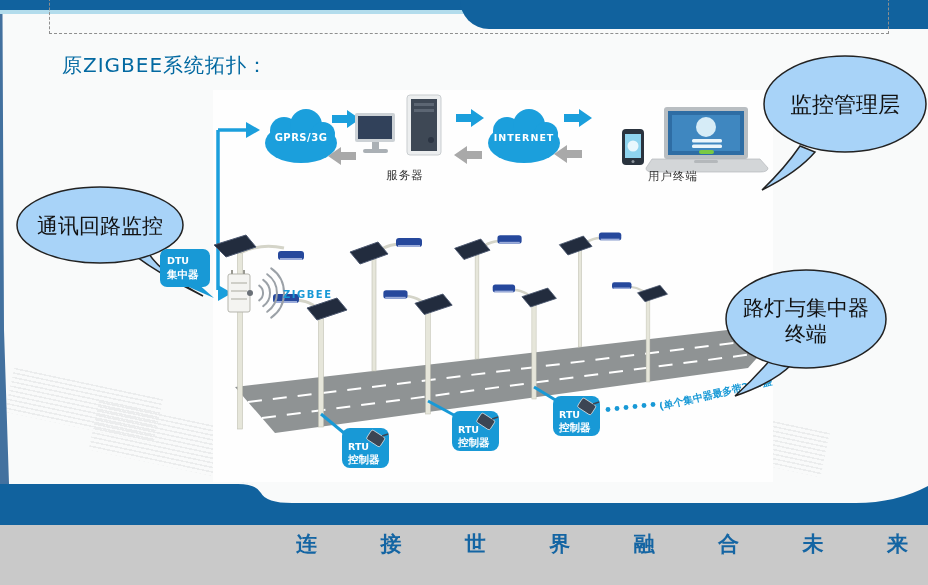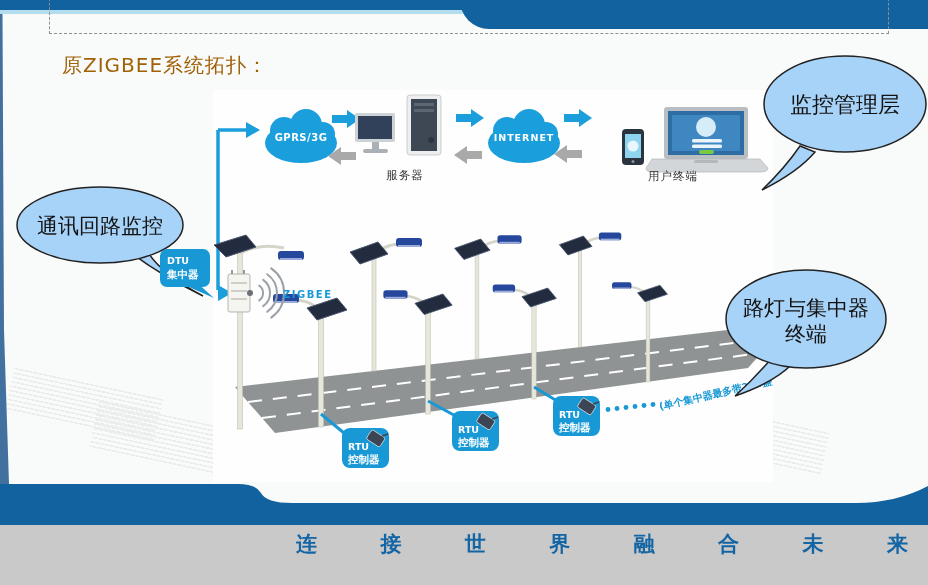--- a/index.html
+++ b/index.html
@@ -5,21 +5,21 @@
   html,body{margin:0;padding:0;background:#e9e9e9;}
   .stage{position:relative;width:928px;height:585px;background:#f9fafa;overflow:hidden;
          font-family:"DejaVu Sans","Liberation Sans",sans-serif;}
   
   .top-bar{position:absolute;left:0;top:0;width:928px;height:10px;background:#11629e;z-index:1;}
   .top-strip{position:absolute;left:0;top:10px;width:505px;height:4px;background:#b3dcec;z-index:1;}
   .header-swoosh{position:absolute;left:460px;top:0;width:468px;height:29px;background:#11629e;
                  border-bottom-left-radius:42px;z-index:1;}
   .title-placeholder{position:absolute;left:49px;top:-2px;width:838px;height:35px;
                  border:1px dashed #8f8f8f;border-top:none;z-index:3;}
-  .slide-title{position:absolute;left:62px;top:52px;font-size:20px;color:#a16207;
+  .slide-title{position:absolute;left:62px;top:52px;font-size:20px;color:#0369a1;
                letter-spacing:1px;z-index:3;white-space:nowrap;}
   
   .diagram-svg{position:absolute;left:0;top:0;z-index:2;}
   
   .footer-slogan{position:absolute;left:296px;top:530px;width:612px;display:flex;
                  justify-content:space-between;z-index:3;font-size:21px;font-weight:bold;
                  color:#1465a3;}
   .hatch{position:absolute;z-index:0;opacity:.55;
          background:repeating-linear-gradient(0deg,transparent 0 3px,rgba(125,130,135,.20) 3px 4.5px);}
   .h1{left:8px;top:382px;width:152px;height:46px;transform:rotate(12deg);}

